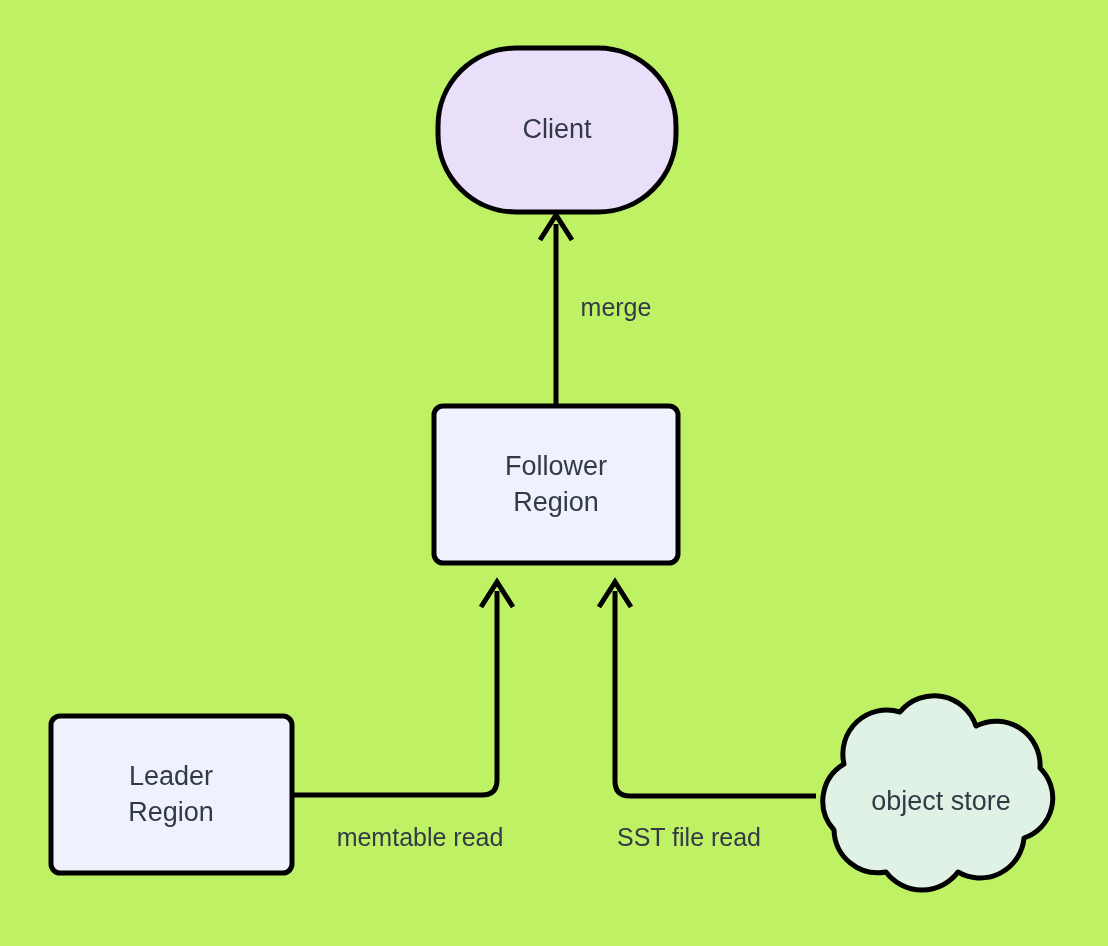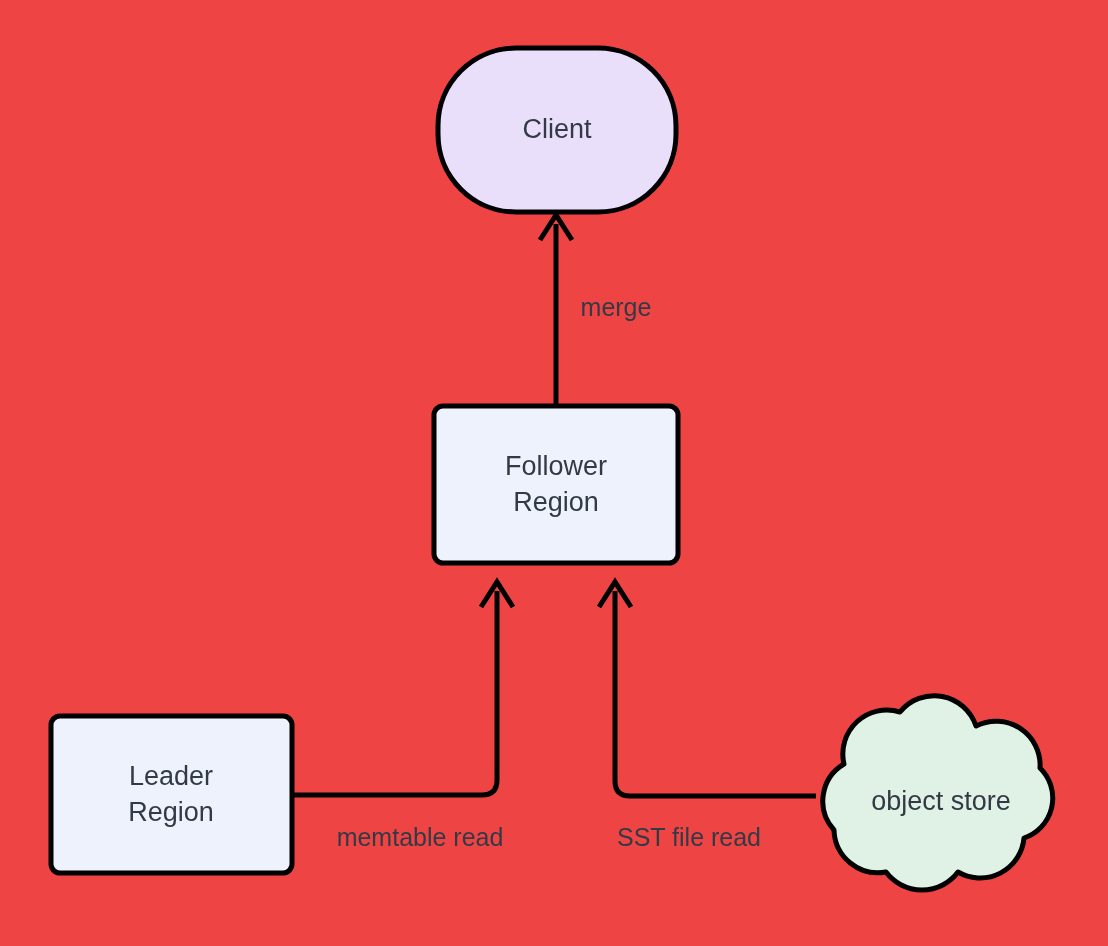--- a/index.html
+++ b/index.html
@@ -10,21 +10,21 @@
   body {
     width: 1108px;
     height: 946px;
     font-family: "Liberation Sans", sans-serif;
     overflow: hidden;
   }
   #diagram-root {
     position: relative;
     width: 1108px;
     height: 946px;
-    background: #ef4444;
+    background: #bef264;
   }
   #diagram-svg {
     position: absolute;
     top: 0;
     left: 0;
     width: 1108px;
     height: 946px;
     display: block;
   }
   .node-label {

